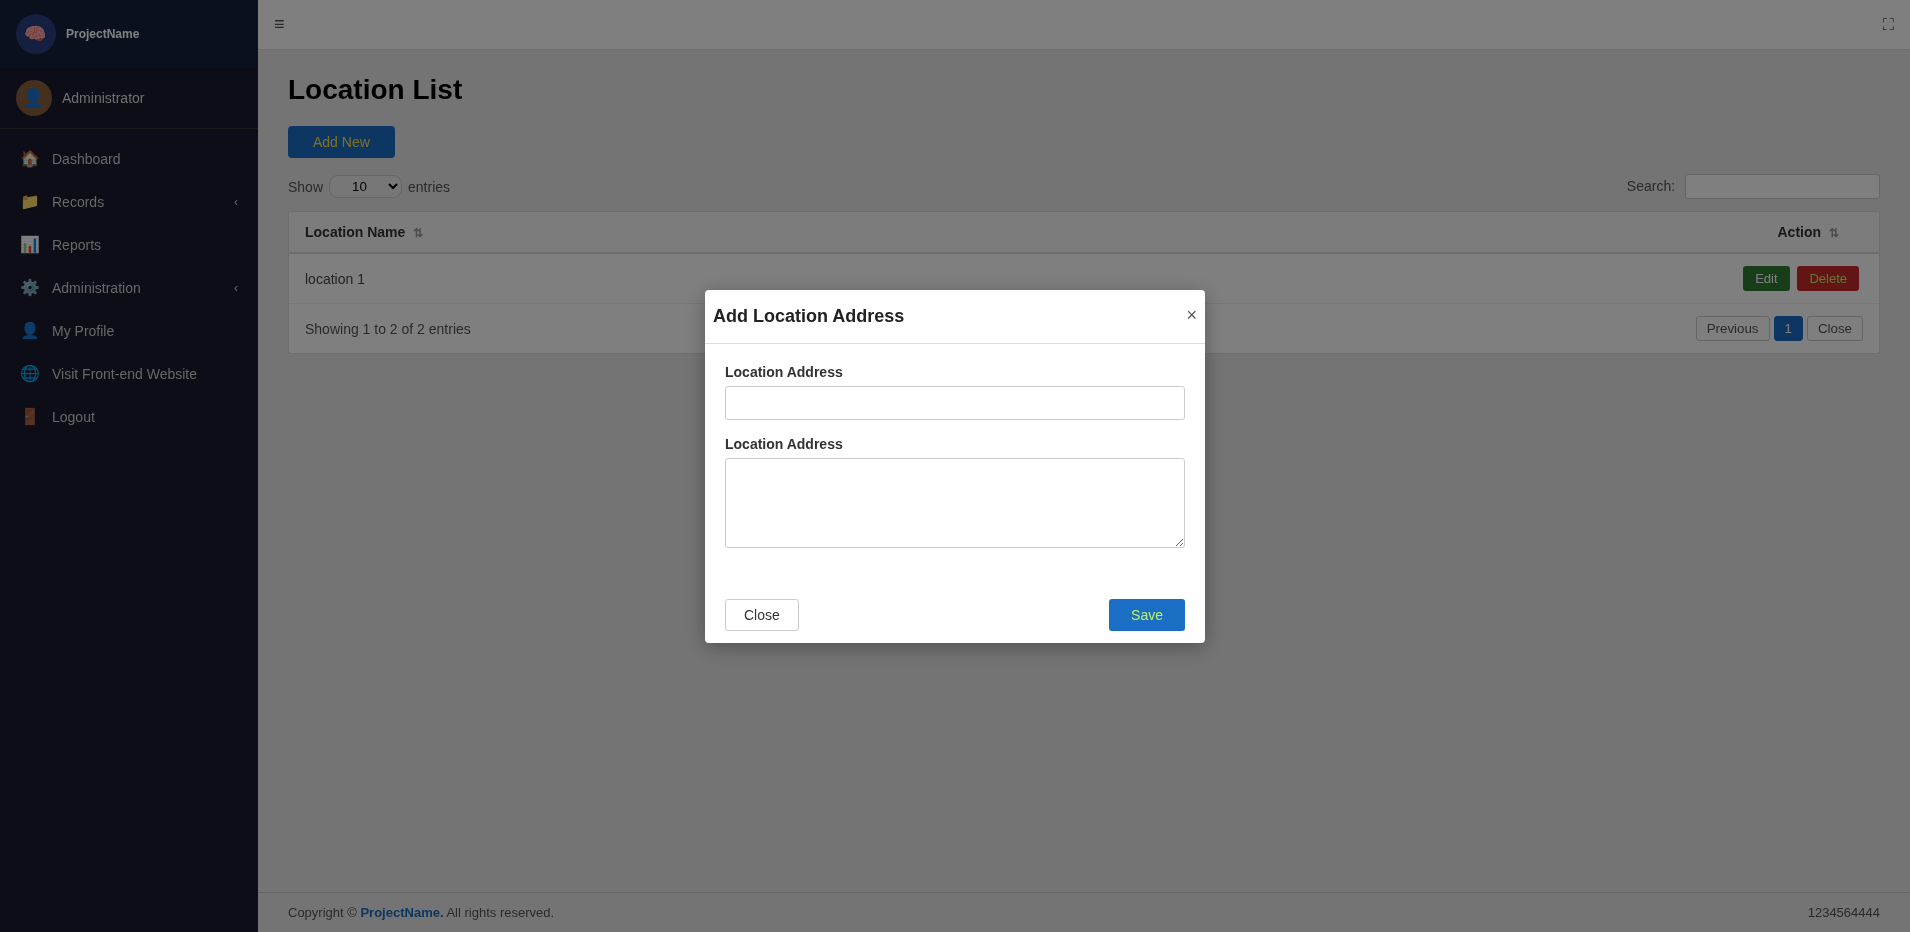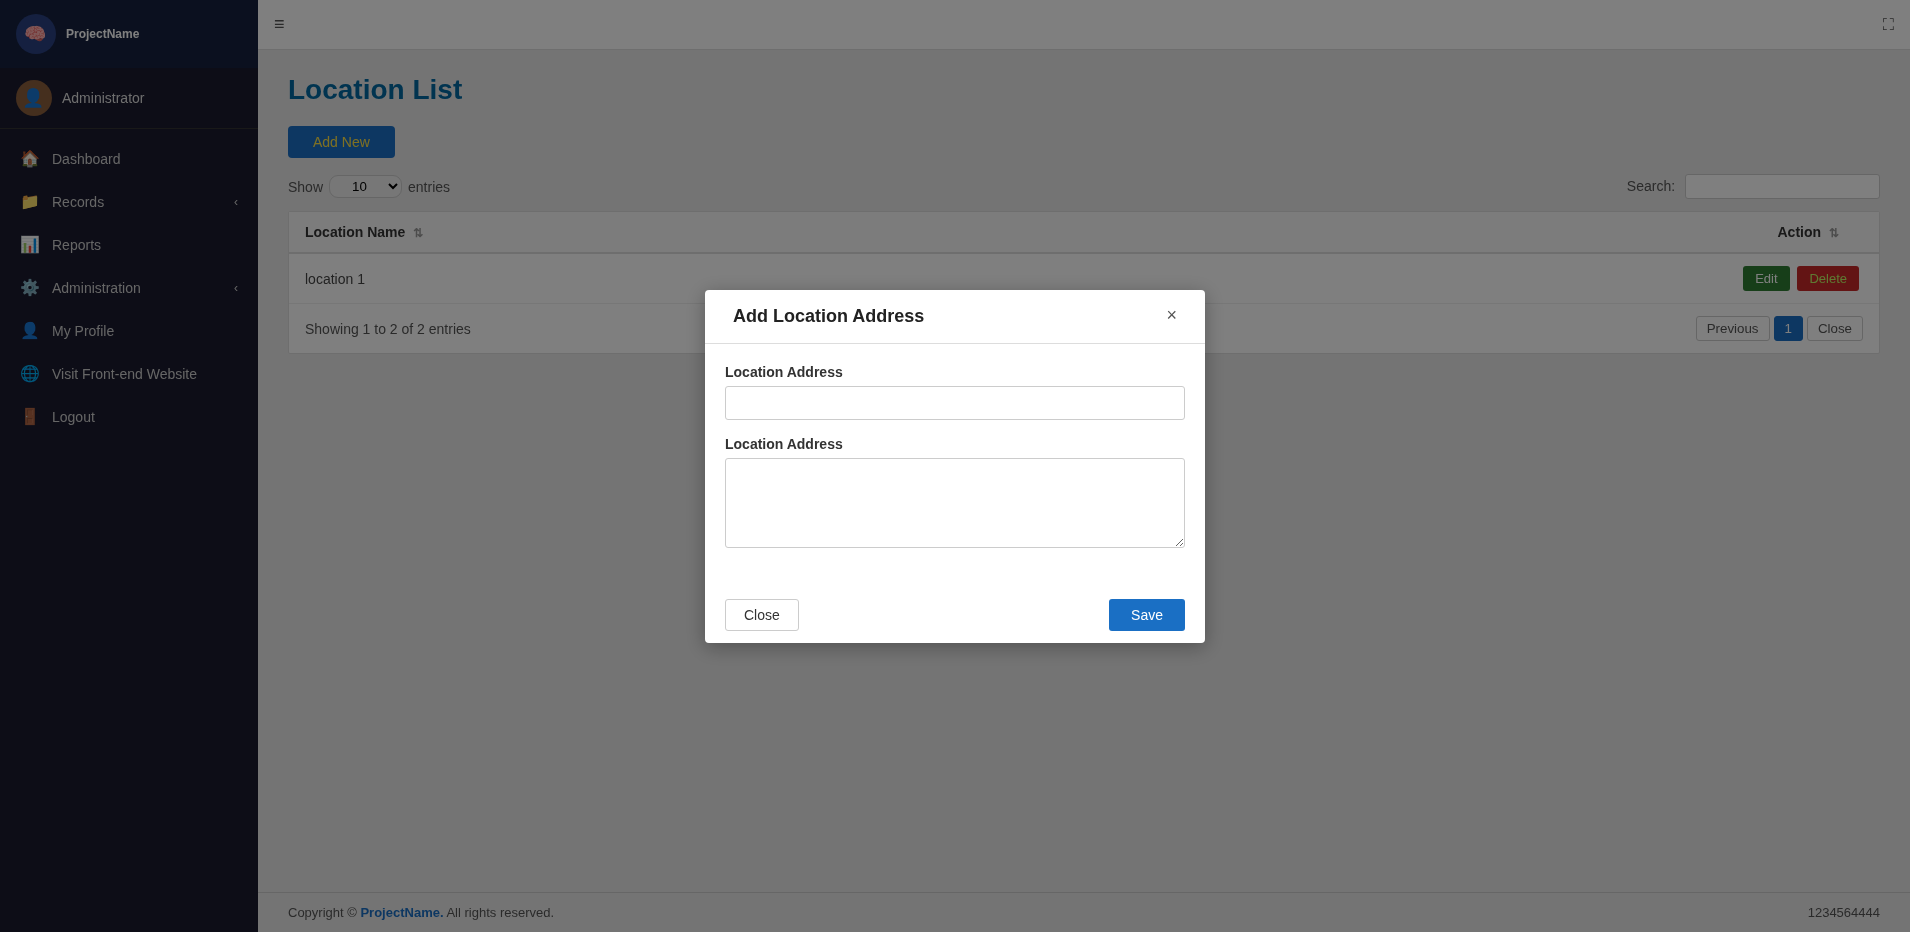--- a/index.html
+++ b/index.html
@@ -88,21 +88,21 @@
 
     .content-area {
       padding: 24px 30px;
       flex: 1;
       overflow: auto;
       position: relative;
     }
     .page-title {
       font-size: 28px;
       font-weight: bold;
-      color: #0369a1;
+      color: #000000;
       margin-bottom: 20px;
     }
     .btn-add-new {
       background: #1a6fc4;
       color: #fde047;
       border: none;
       padding: 8px 25px;
       border-radius: 4px;
       cursor: pointer;
       font-size: 14px;
@@ -219,21 +219,21 @@
       border-radius: 4px;
       width: 500px;
       max-width: 95%;
       padding: 0;
       box-shadow: 0 4px 20px rgba(0,0,0,0.3);
     }
     .modal-header {
       display: flex;
       align-items: flex-start;
       justify-content: space-between;
-      padding: 16px 28px;
+      padding: 16px 8px;
       border-bottom: 1px solid #ddd;
     }
     .modal-title {
       font-size: 18px;
       font-weight: bold;
       color: #222;
     }
     .modal-close {
       font-size: 18px;
       cursor: pointer;
@@ -277,21 +277,21 @@
       background: #fff;
       color: #333;
       border: 1px solid #ccc;
       padding: 7px 18px;
       border-radius: 3px;
       cursor: pointer;
       font-size: 14px;
     }
     .btn-save {
       background: #1a6fc4;
-      color: #ffffff;
+      color: #bef264;
       border: none;
       padding: 7px 22px;
       border-radius: 3px;
       cursor: pointer;
       font-size: 14px;
     }
   </style>
 </head>
 <body>
 

